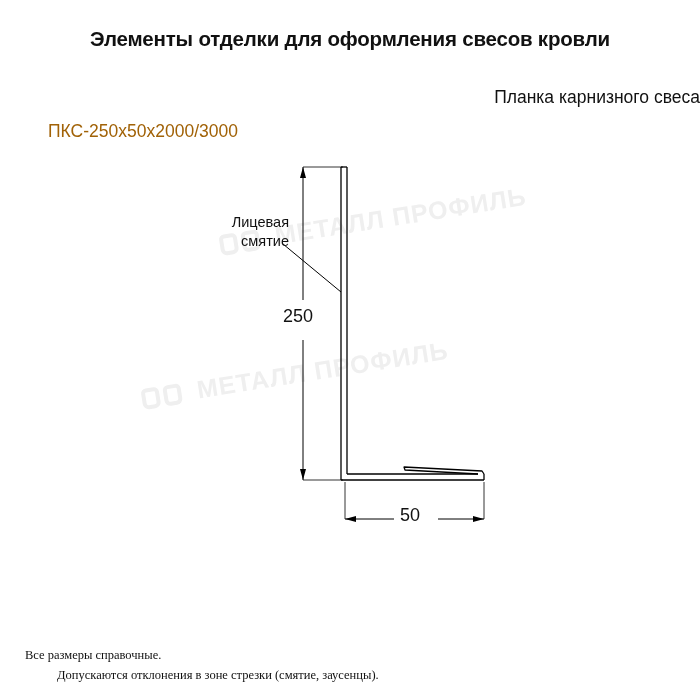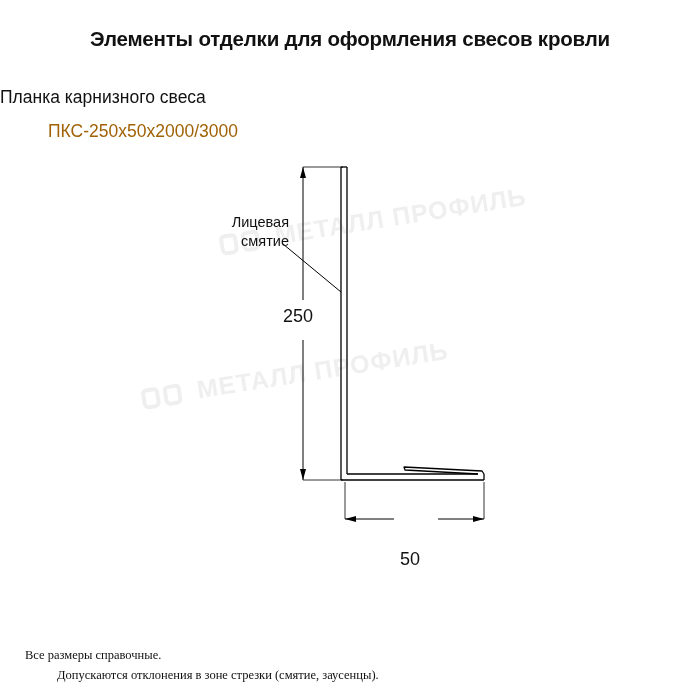--- a/index.html
+++ b/index.html
@@ -29,21 +29,21 @@
     font-size: 20.5px;
     font-weight: bold;
     letter-spacing: -0.2px;
     color: #111;
   }
   .subtitle {
     position: absolute;
     top: 87px;
     left: 0;
     width: 700px;
-    text-align: left;
+    text-align: right;
     font-size: 17.5px;
     color: #111;
   }
   .subtitle2 {
     position: absolute;
     top: 121px;
     left: 0;
     width: 700px;
     text-align: left;
     font-size: 17.5px;
@@ -100,21 +100,20 @@
   }
   .dim-250 {
     top: 306px;
     left: 283px;
     font-size: 18px;
   }
   .dim-50 {
     top: 505px;
     left: 400px;
     font-size: 18px;
-    margin-top: 44px;
   }
   .face-label {
     position: absolute;
     top: 213px;
     left: 211px;
     font-size: 14.5px;
     line-height: 19px;
     color: #111;
     text-align: right;
     width: 78px;

